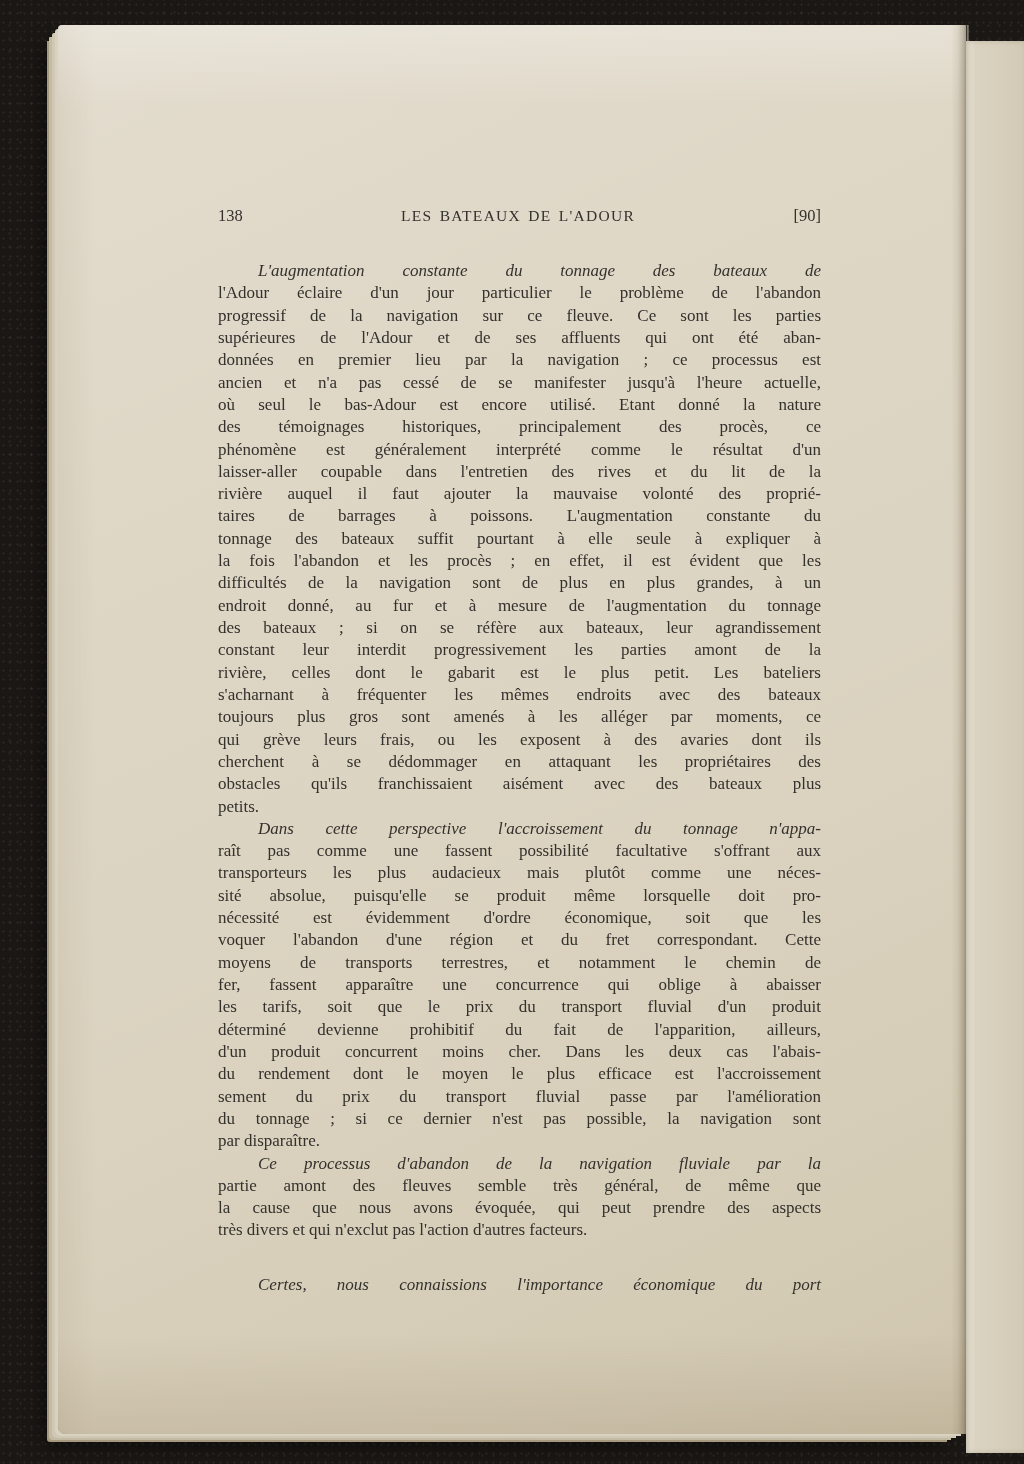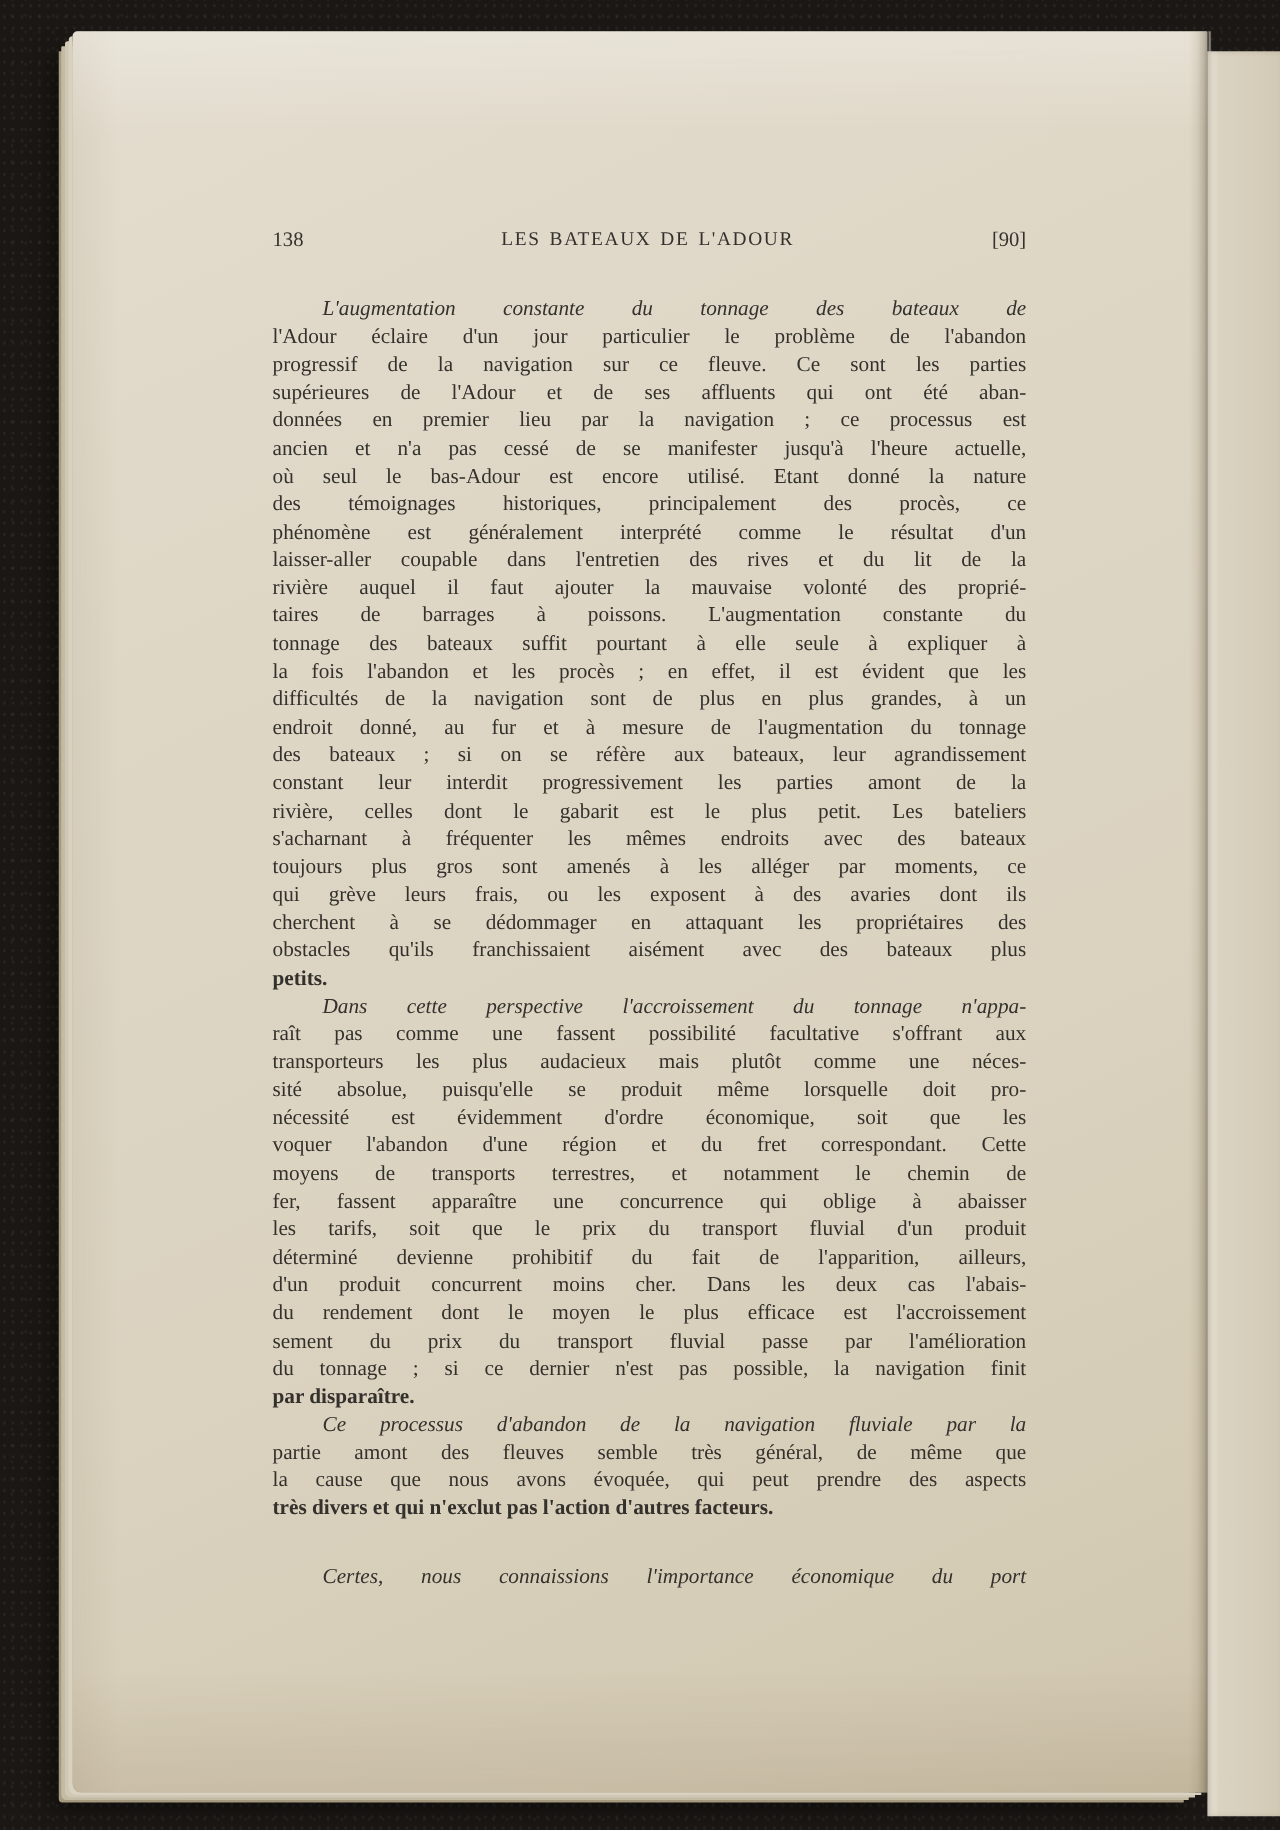--- a/index.html
+++ b/index.html
@@ -67,39 +67,40 @@
     left: 160px; top: 156px;
     width: 603px;
     color: #34312d;
   }
   .header-row {
     display: flex;
     justify-content: space-between;
     align-items: flex-end;
     font-size: 16.5px;
     line-height: 22px;
+    margin-top: 24px;
   }
   .running-title {
     font-size: 15.5px;
     letter-spacing: 1.3px;
     word-spacing: 2px;
   }
   .body-copy {
     margin-top: 33px;
     font-size: 17px;
     line-height: 22.32px;
   }
   .paragraph { }
   .paragraph.gap-before { margin-top: 32px; }
   .jline {
     text-align: justify;
     text-align-last: justify;
   }
   .jline.first { text-indent: 40px; font-style: italic; }
-  .jline.last { text-align-last: left; font-weight: bold; }
+  .jline.last { text-align-last: left; }
 </style>
 </head>
 <body>
 
 <div class="book-page">
   <div class="inner-shade"></div>
 
   <div class="text-block">
     <div class="header-row">
       <span>138</span>
@@ -141,21 +142,21 @@
           <div class="jline">sité absolue, puisqu'elle se produit même lorsquelle doit pro-</div>
           <div class="jline">nécessité est évidemment d'ordre économique, soit que les</div>
           <div class="jline">voquer l'abandon d'une région et du fret correspondant. Cette</div>
           <div class="jline">moyens de transports terrestres, et notamment le chemin de</div>
           <div class="jline">fer, fassent apparaître une concurrence qui oblige à abaisser</div>
           <div class="jline">les tarifs, soit que le prix du transport fluvial d'un produit</div>
           <div class="jline">déterminé devienne prohibitif du fait de l'apparition, ailleurs,</div>
           <div class="jline">d'un produit concurrent moins cher. Dans les deux cas l'abais-</div>
           <div class="jline">du rendement dont le moyen le plus efficace est l'accroissement</div>
           <div class="jline">sement du prix du transport fluvial passe par l'amélioration</div>
-          <div class="jline">du tonnage ; si ce dernier n'est pas possible, la navigation finit</div>
+          <div class="jline">du tonnage ; si ce dernier n'est pas possible, la navigation sont</div>
           <div class="jline last">par disparaître.</div>
         </div>
         <div class="paragraph">
           <div class="jline first">Ce processus d'abandon de la navigation fluviale par la</div>
           <div class="jline">partie amont des fleuves semble très général, de même que</div>
           <div class="jline">la cause que nous avons évoquée, qui peut prendre des aspects</div>
           <div class="jline last">très divers et qui n'exclut pas l'action d'autres facteurs.</div>
         </div>
         <div class="paragraph gap-before">
           <div class="jline first">Certes, nous connaissions l'importance économique du port</div>

